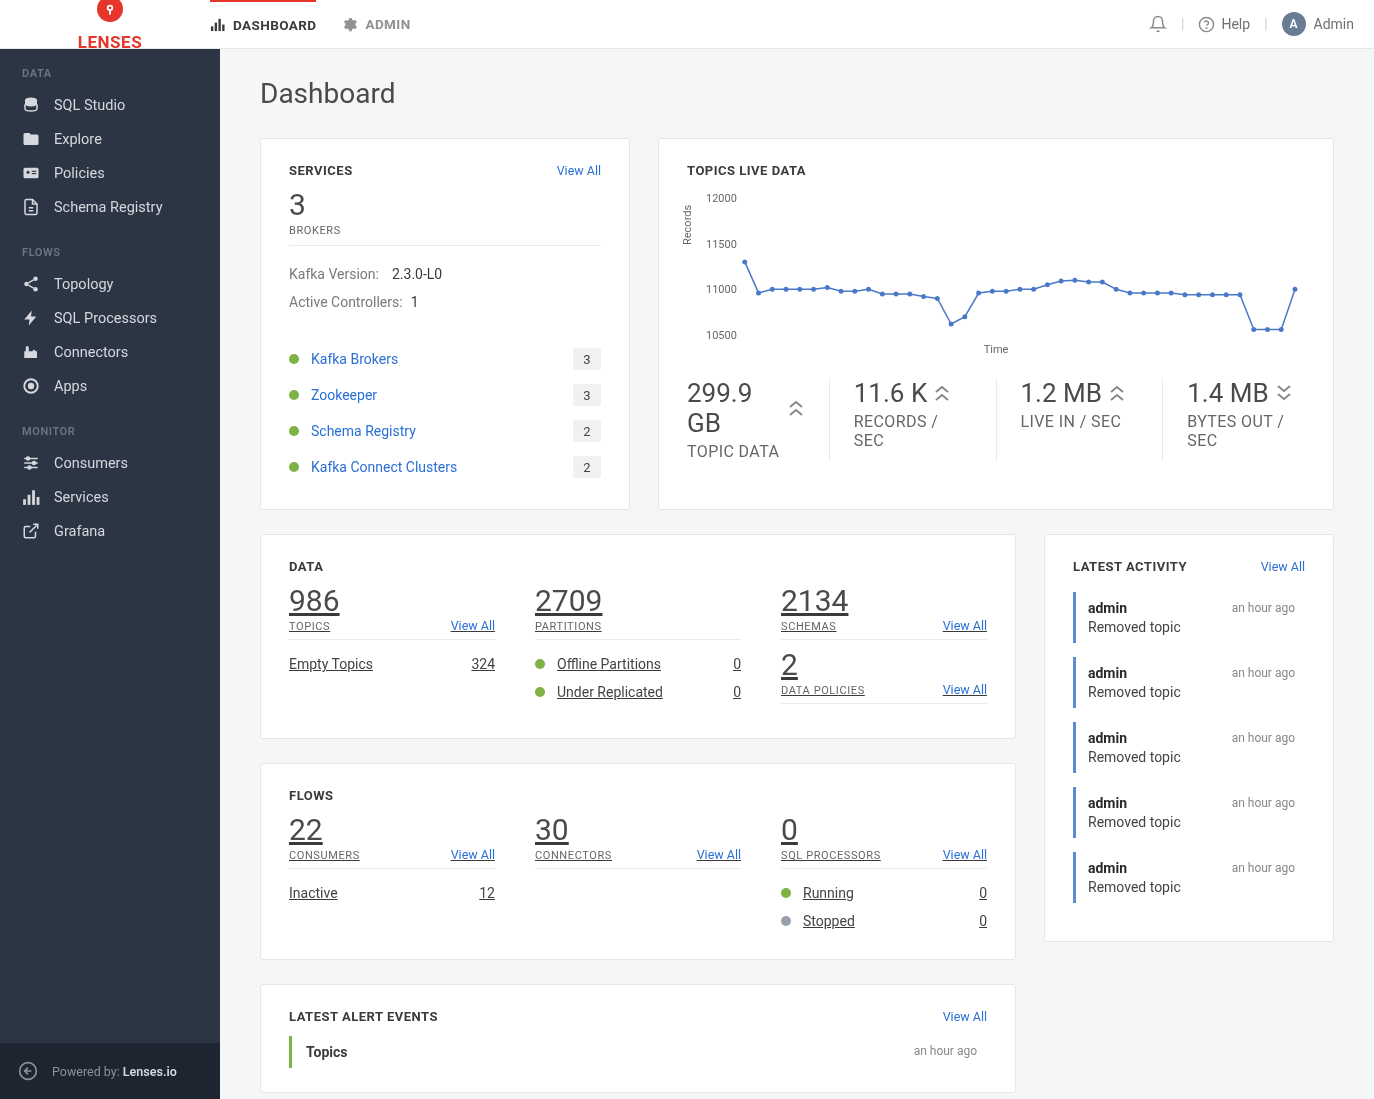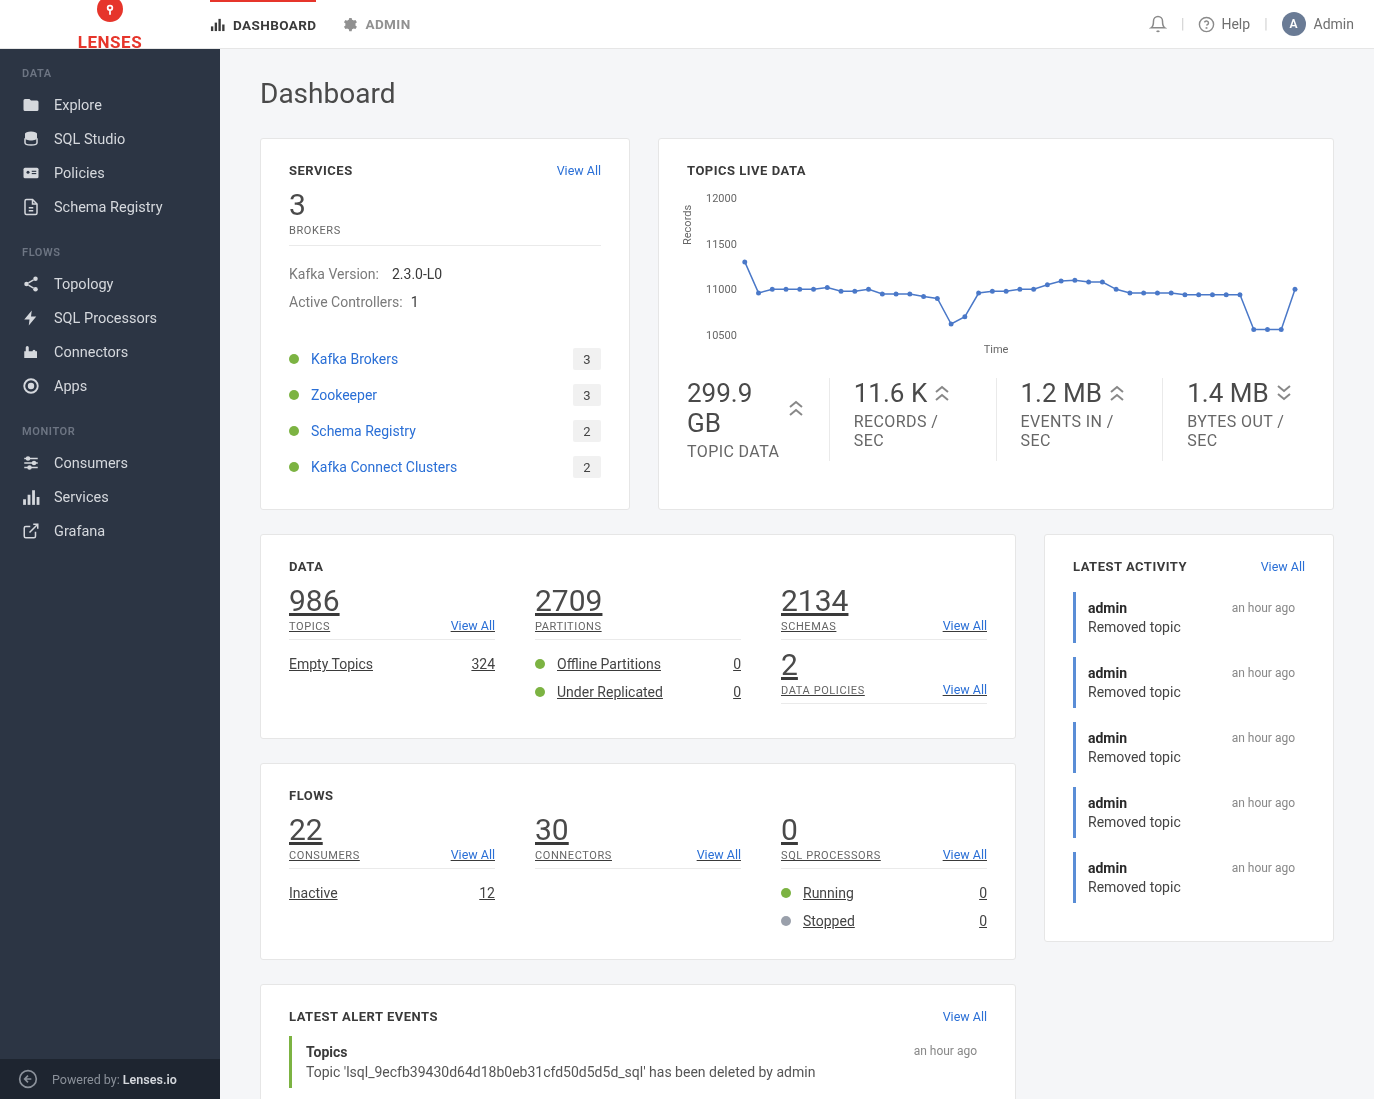--- a/index.html
+++ b/index.html
@@ -19,21 +19,21 @@
 .help-wrap { display: flex; align-items: center; gap: 6px; cursor: pointer; }
 .avatar { width: 24px; height: 24px; border-radius: 50%; background: #6a7b95; color: #fff; display: flex; align-items: center; justify-content: center; font-size: 12px; font-weight: 600; }
 .user-wrap { display: flex; align-items: center; gap: 8px; cursor: pointer; }
 
 .sidebar { position: fixed; top: 49px; left: 0; bottom: 0; width: 220px; background: #2c3544; color: #c9cdd3; overflow-y: auto; }
 .sidebar-section { padding: 18px 0 4px 0; }
 .sidebar-header { font-size: 11px; letter-spacing: 0.6px; color: #6d7583; padding: 0 22px 8px 22px; font-weight: 600; }
 .sidebar-item { display: flex; align-items: center; gap: 14px; padding: 8px 22px; font-size: 14.5px; cursor: pointer; color: #d5d8dd; }
 .sidebar-item .sicon { width: 18px; height: 18px; display: flex; align-items: center; justify-content: center; }
 
-.sidebar-footer { position: fixed; bottom: 0; left: 0; width: 220px; height: 40px; background: #1e2530; display: flex; align-items: center; padding: 0 18px; gap: 14px; color: #8b919a; font-size: 12.5px; }
+.sidebar-footer { position: fixed; bottom: 0; left: 0; width: 220px; height: 56px; background: #1e2530; display: flex; align-items: center; padding: 0 18px; gap: 14px; color: #8b919a; font-size: 12.5px; }
 .sidebar-footer .back-icon { width: 20px; height: 20px; }
 .sidebar-footer .powered strong { color: #d5d8dd; font-weight: 600; }
 
 .main { margin-left: 220px; margin-top: 49px; padding: 28px 40px 40px 40px; width: calc(100% - 220px); }
 .page-title { font-size: 28px; font-weight: 400; color: #4a4a4a; margin-bottom: 28px; }
 
 .row { display: flex; gap: 28px; }
 .card { background: #fff; border: 1px solid #e6e6e6; border-radius: 3px; padding: 24px 28px; }
 .card-head { display: flex; align-items: center; justify-content: space-between; margin-bottom: 12px; }
 .card-title { font-size: 13px; font-weight: 700; letter-spacing: 0.5px; color: #3a3a3a; }
@@ -148,34 +148,34 @@
     </span>
   </div>
 </div>
 
 <div class="sidebar">
   <div class="sidebar-section">
     <div class="sidebar-header">DATA</div>
     <div class="sidebar-item">
         <span class="sicon">
           <svg viewBox="0 0 24 24" fill="#d5d8dd">
-            <path d="M10 4H4a2 2 0 00-2 2v12a2 2 0 002 2h16a2 2 0 002-2V8a2 2 0 00-2-2h-8l-2-2z"></path>
-          </svg>
-        </span>
-        <span>Explore</span>
-      </div>
-    <div class="sidebar-item">
-        <span class="sicon">
-          <svg viewBox="0 0 24 24" fill="#d5d8dd">
             <ellipse cx="12" cy="5" rx="8" ry="3"></ellipse>
             <path d="M4 5v6c0 1.7 3.6 3 8 3s8-1.3 8-3V5"></path>
             <path d="M4 11v6c0 1.7 3.6 3 8 3s8-1.3 8-3v-6" fill="none" stroke="#d5d8dd" stroke-width="2"></path>
           </svg>
         </span>
         <span>SQL Studio</span>
+      </div>
+    <div class="sidebar-item">
+        <span class="sicon">
+          <svg viewBox="0 0 24 24" fill="#d5d8dd">
+            <path d="M10 4H4a2 2 0 00-2 2v12a2 2 0 002 2h16a2 2 0 002-2V8a2 2 0 00-2-2h-8l-2-2z"></path>
+          </svg>
+        </span>
+        <span>Explore</span>
       </div>
     <div class="sidebar-item">
         <span class="sicon">
           <svg viewBox="0 0 24 24" fill="#d5d8dd">
             <rect x="2" y="5" width="20" height="14" rx="2"></rect>
             <circle cx="8" cy="11" r="2" fill="#2c3544"></circle>
             <rect x="13" y="9" width="6" height="1.5" fill="#2c3544"></rect>
             <rect x="13" y="12" width="6" height="1.5" fill="#2c3544"></rect>
           </svg>
         </span>
@@ -404,21 +404,21 @@
           </div>
           <div class="metric">
             <div class="mv">
               <span>1.2 MB</span>
               <span class="arrow">
                 <svg width="18" height="22" viewBox="0 0 18 22" fill="none" stroke="#888" stroke-width="2">
                   <path d="M3 10l6-5 6 5M3 18l6-5 6 5"></path>
                 </svg>
               </span>
             </div>
-            <div class="ml">EVENTS IN / SEC</div>
+            <div class="ml">LIVE IN / SEC</div>
           </div>
           <div class="metric">
             <div class="mv">
               <span>1.4 MB</span>
               <span class="arrow">
                 <svg width="18" height="22" viewBox="0 0 18 22" fill="none" stroke="#888" stroke-width="2">
                   <path d="M3 4l6 5 6-5M3 12l6 5 6-5"></path>
                 </svg>
               </span>
             </div>
@@ -546,21 +546,20 @@
       <div class="card" style="margin-top:24px">
         <div class="card-head">
           <span class="card-title">LATEST ALERT EVENTS</span>
           <span class="viewall">View All</span>
         </div>
         <div class="alert-item">
           <div class="arow">
             <span class="atitle">Topics</span>
             <span class="atime" style="font-size:12px;color:#888">an hour ago</span>
           </div>
-          <div class="amsg">Topic 'lsql_9ecfb39430d64d18b0eb31cfd50d5d5d_sql' has been deleted by admin</div>
         </div>
       </div>
     </div>
 
     <div class="narrow">
       <div class="card">
         <div class="card-head" style="margin-bottom:18px">
           <span class="card-title">LATEST ACTIVITY</span>
           <span class="viewall">View All</span>
         </div>

